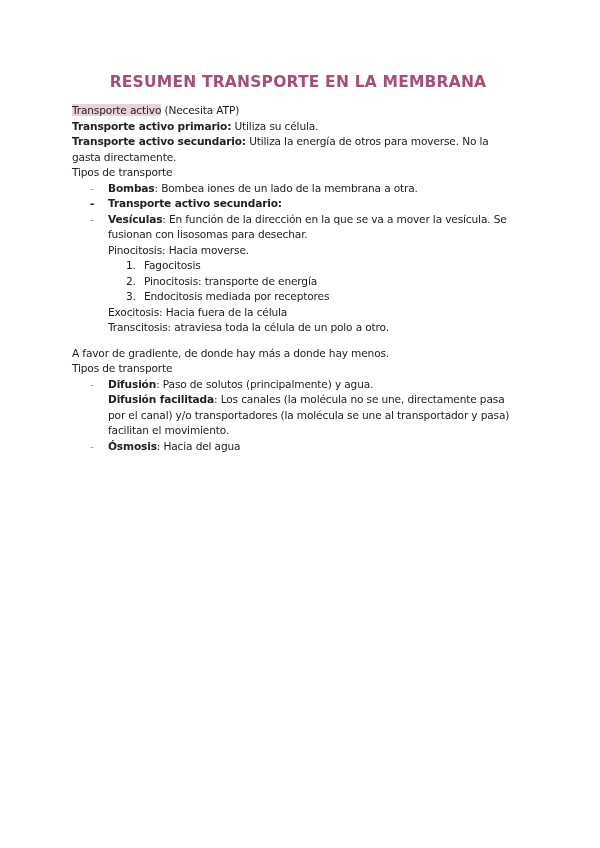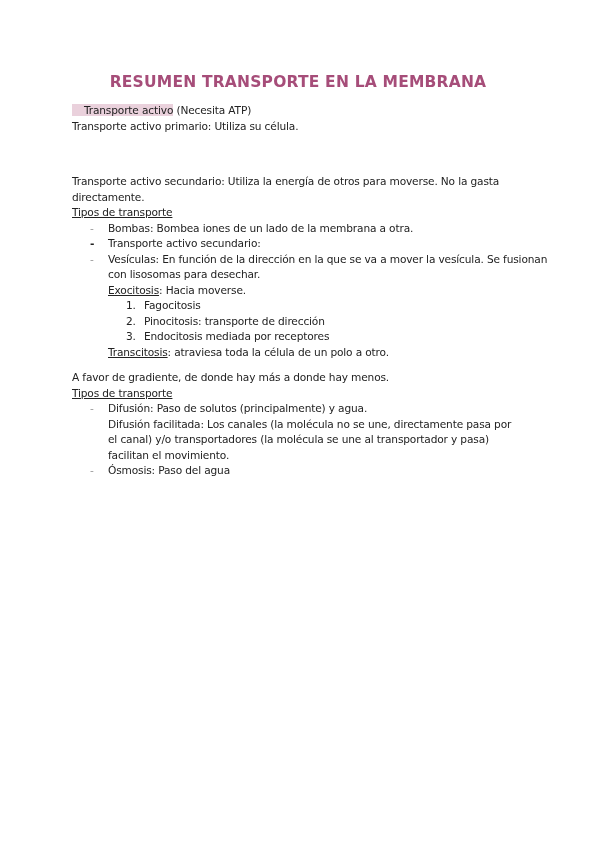--- a/index.html
+++ b/index.html
@@ -3,23 +3,23 @@
 <meta charset="utf-8">
 <style>
   html, body { margin: 0; padding: 0; background: #ffffff; }
   body { width: 600px; height: 848px; position: relative; overflow: hidden;
          font-family: "DejaVu Sans", sans-serif; color: #222222; }
   .page { position: absolute; left: 72px; top: 72px; width: 460px; }
   .title { text-align: center; font-weight: bold; font-size: 15.5px; letter-spacing: 0.2px;
            color: #a64d79; margin: 0 0 10px -2px; height: 22px; line-height: 22px; }
   .line { font-size: 10.6px; line-height: 15.5px; white-space: nowrap; letter-spacing: -0.15px; }
   .wrap { white-space: normal; }
-  .hl { background: #ead1dc; padding-left: 12px; }
-  .u { text-decoration: underline; }
-  b { font-weight: normal; }
+  .hl { background: #ead1dc; }
+  .u { }
+  b { font-weight: bold; }
   .item { position: relative; padding-left: 36px; }
   .item .dash { position: absolute; left: 18px; top: 0; color: #999; }
   .item .dash.strong { color: #222; font-weight: bold; }
   .sub { padding-left: 36px; }
   .num { position: relative; padding-left: 72px; }
   .num .n { position: absolute; left: 54px; }
   .gap { height: 10px; }
 </style>
 </head>
 <body>
@@ -27,63 +27,66 @@
 <div class="title" style="position:absolute;left:0;width:600px;top:71px;">RESUMEN TRANSPORTE EN LA MEMBRANA</div>
 
 <div class="page" style="top:103px;">
 
   <div class="line">
     <span class="hl">Transporte activo</span><span> (Necesita ATP)</span>
   </div>
   <div class="line">
     <b>Transporte activo primario:</b><span> Utiliza su célula.</span>
   </div>
-  <div class="line wrap" style="width:440px;margin-top:40px;">
+  <div class="line wrap" style="width:440px;">
     <b>Transporte activo secundario:</b><span> Utiliza la energía de otros para moverse. No la gasta directamente.</span>
   </div>
   <div class="line u">Tipos de transporte</div>
 
   <div class="line item wrap" style="width:440px;">
     <span class="dash">-</span>
     <b>Bombas</b><span>: Bombea iones de un lado de la membrana a otra.</span>
   </div>
   <div class="line item">
     <span class="dash strong">-</span>
     <b>Transporte activo secundario:</b>
   </div>
   <div class="line item wrap" style="width:440px;">
     <span class="dash">-</span>
     <b>Vesículas</b><span>: En función de la dirección en la que se va a mover la vesícula. Se fusionan con lisosomas para desechar.</span>
   </div>
 
   <div class="line sub">
-    <span class="u">Exocitosis</span><span>: Hacia moverse.</span>
+    <span class="u">Pinocitosis</span><span>: Hacia moverse.</span>
   </div>
   <div class="line num">
     <span class="n">1.</span><span>Fagocitosis</span>
   </div>
   <div class="line num">
-    <span class="n">2.</span><span>Pinocitosis: transporte de dirección</span>
+    <span class="n">2.</span><span>Pinocitosis: transporte de energía</span>
   </div>
   <div class="line num">
     <span class="n">3.</span><span>Endocitosis mediada por receptores</span>
+  </div>
+  <div class="line sub">
+    <span class="u">Exocitosis</span><span>: Hacia fuera de la célula</span>
   </div>
   <div class="line sub">
     <span class="u">Transcitosis</span><span>: atraviesa toda la célula de un polo a otro.</span>
   </div>
 
   <div class="gap"></div>
 
   <div class="line">A favor de gradiente, de donde hay más a donde hay menos.</div>
   <div class="line u">Tipos de transporte</div>
 
   <div class="line item">
     <span class="dash">-</span>
     <b>Difusión</b><span>: Paso de solutos (principalmente) y agua.</span>
   </div>
   <div class="line sub wrap" style="width:404px;">
     <b>Difusión facilitada</b><span>: Los canales (la molécula no se une, directamente pasa por el canal) y/o transportadores (la molécula se une al transportador y pasa) facilitan el movimiento.</span>
   </div>
   <div class="line item">
     <span class="dash">-</span>
-    <b>Ósmosis</b><span>: Paso del agua</span>
+    <b>Ósmosis</b><span>: Hacia del agua</span>
   </div>
 </div>
 
 </body></html>

